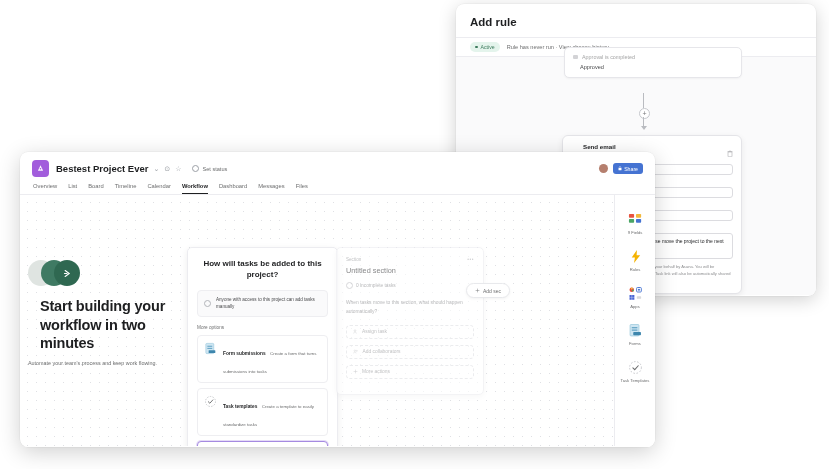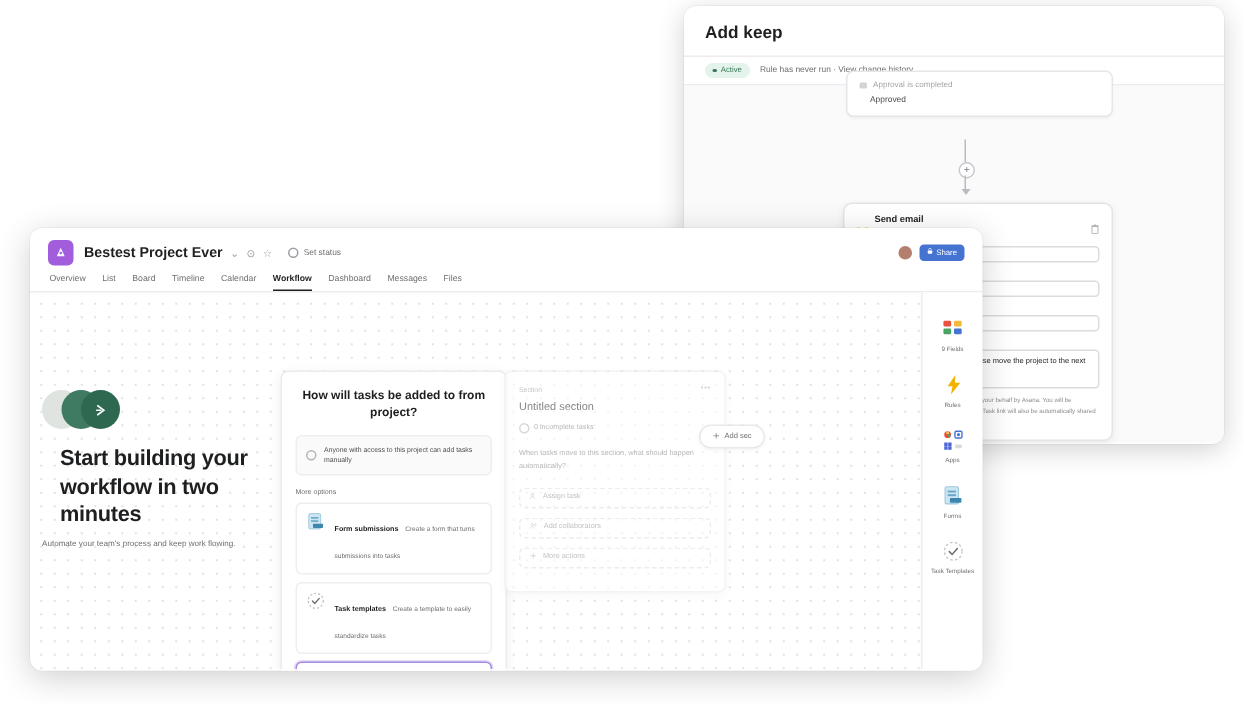--- a/index.html
+++ b/index.html
@@ -121,21 +121,21 @@
 
   
   #foot{position:absolute;left:0;bottom:0;width:100%;height:17px;background:#fff;display:flex;align-items:center;
     gap:5px;padding-left:12px;}
 </style>
 </head>
 <body>
 
 <div id="rule-window">
 
-  <div id="rule-title">Add keep</div>
+  <div id="rule-title">Add rule</div>
 
   <div id="rule-subbar">
     <span class="active-badge">
       <span class="active-dot"></span>
       <span>Active</span>
     </span>
     <span id="rule-runinfo">Rule has never run · View change history</span>
   </div>
 
   <div id="rule-canvas">
@@ -266,21 +266,21 @@
         </div>
       </div>
       <div id="hero-h1">
         <div>Start building your</div>
         <div>workflow in two minutes</div>
       </div>
       <div id="hero-sub">Automate your team's process and keep work flowing.</div>
     </div>
 
     <div id="onb">
-      <div id="onb-q">How will tasks be added to from project?</div>
+      <div id="onb-q">How will tasks be added to this project?</div>
 
       <div id="onb-first">
         <span class="radio"></span>
         <span id="onb-first-txt">Anyone with access to this project can add tasks manually</span>
       </div>
 
       <div id="onb-more">More options</div>
 
       <div class="opt">
         <span class="opt-ico">

